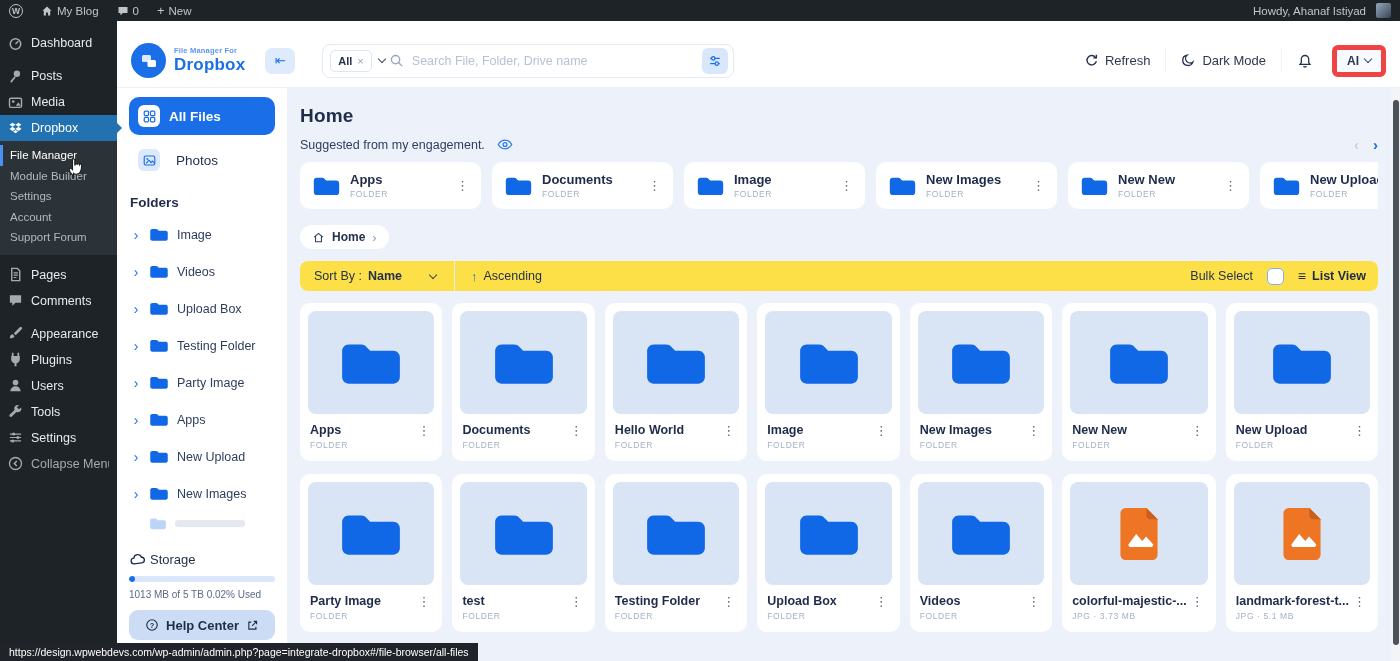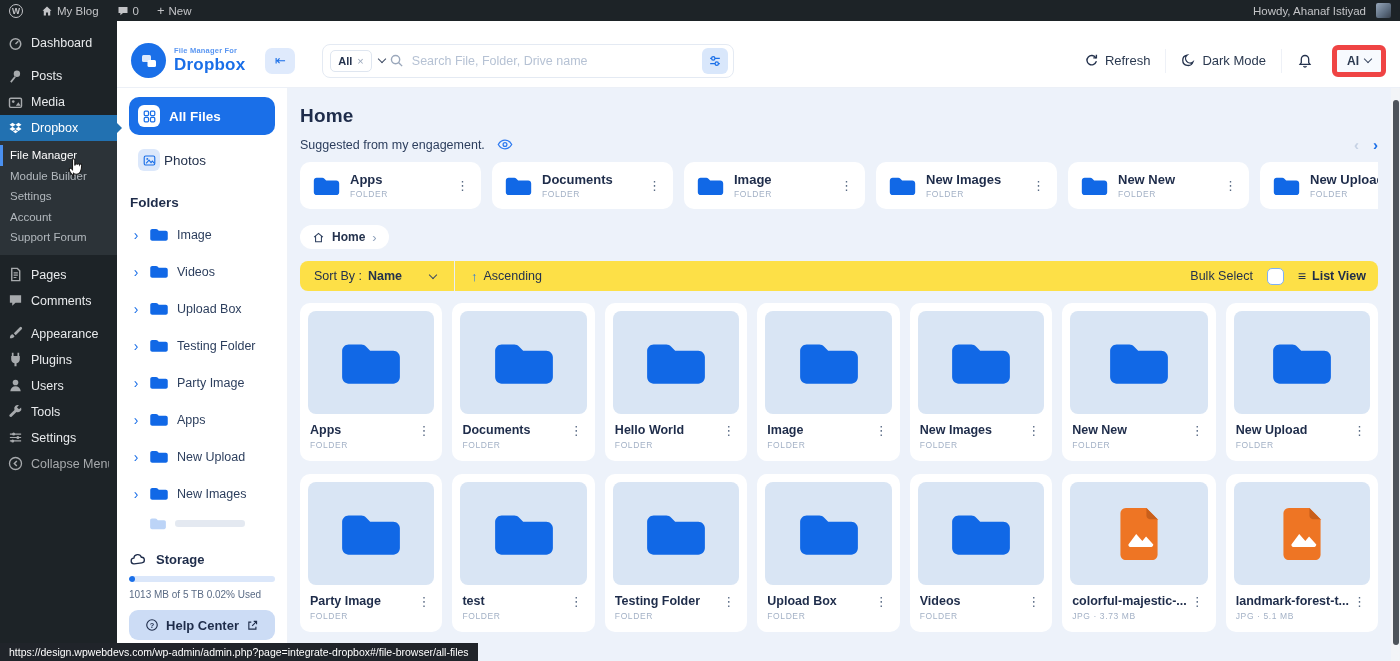--- a/index.html
+++ b/index.html
@@ -46,30 +46,30 @@
   .filterbtn{width:26px;height:26px;border-radius:6px;background:#d9e7fb;display:flex;align-items:center;justify-content:center;}
   .hdr-right{margin-left:auto;display:flex;align-items:center;color:#2b3950;font-size:13px;}
   .hbtn{display:flex;align-items:center;gap:6px;padding:0 15px;height:24px;}
   .hbtn+.hbtn{border-left:1px solid #eef1f7;}
   .aibtn{margin-left:4px;display:flex;align-items:center;gap:6px;padding:4px 10px;border:5px solid #ef4444;border-radius:6px;background:#f7fafe;font-weight:bold;font-size:12px;}
 
   
   #innersb{position:absolute;left:0;top:54px;width:171px;height:586px;background:#fff;border-right:1px solid #eef2f8;padding:9px 12px 0;}
   .allfiles{height:38px;background:#1a6fe8;border-radius:10px;display:flex;align-items:center;gap:9px;padding:0 9px;color:#fff;font-size:13.5px;font-weight:bold;}
   .afic{width:22px;height:22px;border-radius:6px;background:#fff;display:flex;align-items:center;justify-content:center;}
-  .photosrow{height:38px;margin-top:6px;display:flex;align-items:center;gap:4px;padding:0 9px;color:#24324d;font-size:13.5px;}
+  .photosrow{height:38px;margin-top:6px;display:flex;align-items:center;gap:16px;padding:0 9px;color:#24324d;font-size:13.5px;}
   .phic{width:22px;height:22px;border-radius:6px;background:#dce8fb;display:flex;align-items:center;justify-content:center;}
   .foldershdr{margin:16px 0 6px 1px;font-size:13.5px;font-weight:bold;color:#1e2c4a;}
   .titem{height:37px;display:flex;align-items:center;gap:8px;padding-left:2px;font-size:12.5px;color:#2c3e5d;}
   .tchev{color:#1a6fe8;font-size:14px;width:10px;text-align:center;}
   .titem svg{flex:0 0 auto;}
   .fadedrow{height:22px;display:flex;align-items:center;gap:8px;padding-left:20px;opacity:.28;overflow:hidden;}
   .fadedbar{width:70px;height:7px;border-radius:3px;background:#9fb4cf;}
   .storageblock{position:absolute;left:0;bottom:0;width:100%;padding:0 12px 6px;background:#fff;}
-  .storagehdr{display:flex;align-items:center;gap:10px;font-size:13px;font-weight:bold;color:#1e2c4a;margin-bottom:9px;}
+  .storagehdr{display:flex;align-items:center;gap:4px;font-size:13px;font-weight:normal;color:#1e2c4a;margin-bottom:9px;}
   .sbar{height:6px;border-radius:3px;background:#dbe7fa;overflow:hidden;}
   .sbar i{display:block;height:100%;width:4%;background:#1a6fe8;border-radius:3px;}
   .susage{margin-top:7px;font-size:10px;color:#5a6b85;white-space:nowrap;}
   .helpbtn{margin-top:10px;height:30px;border-radius:9px;background:#ccdcf5;display:flex;align-items:center;justify-content:center;gap:7px;color:#1e2c4a;font-size:13px;font-weight:bold;}
   .versionrow{margin-top:10px;display:flex;justify-content:space-between;font-size:12px;font-weight:bold;color:#1e2c4a;padding:0 2px 4px;}
 
   
   #main{position:absolute;left:171px;top:54px;width:1112px;height:586px;background:#edf2fa;overflow:hidden;padding:17px 22px 0 12px;}
   .hometitle{font-size:19px;font-weight:bold;color:#1e2c4a;letter-spacing:.2px;}
   .sugrow{margin-top:9px;display:flex;align-items:center;gap:12px;font-size:12.5px;color:#2c3e5d;}

